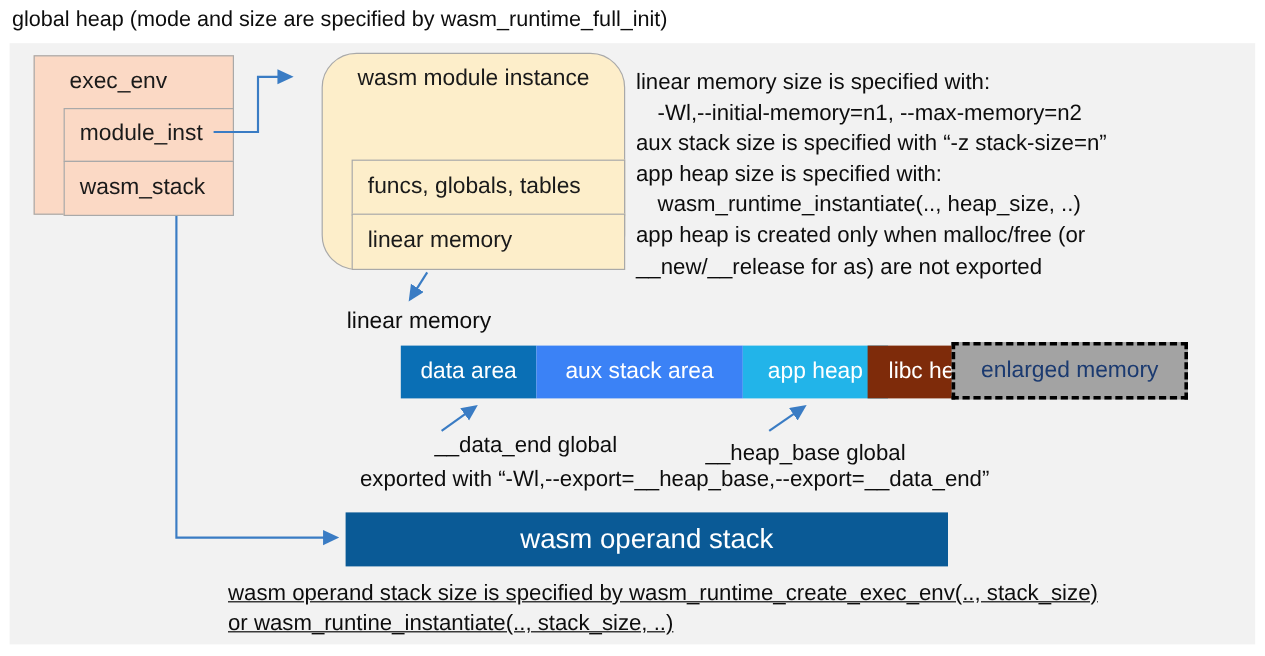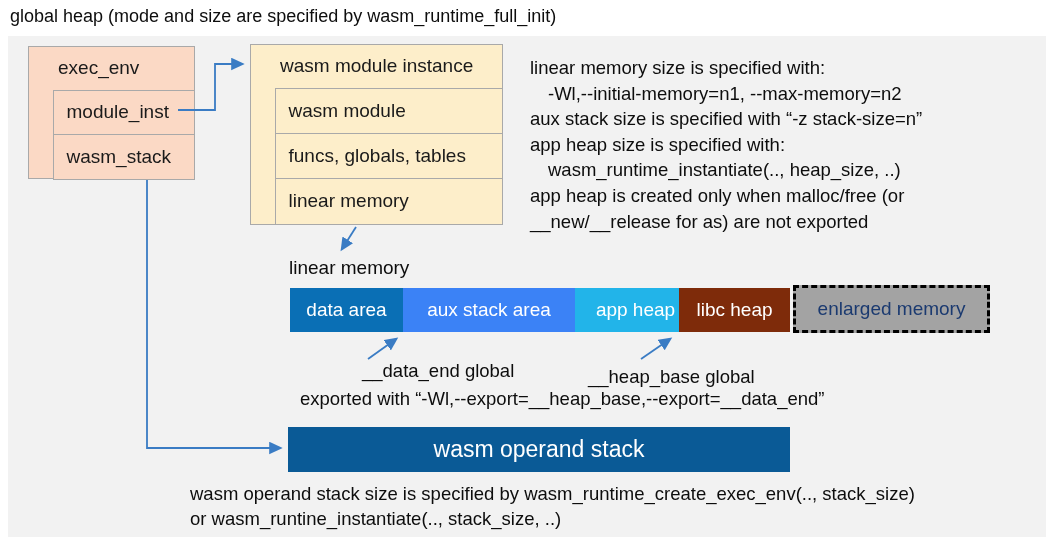--- a/index.html
+++ b/index.html
@@ -12,72 +12,71 @@
 
   .struct-box { position:absolute; border:1.5px solid #a9a9a9; box-sizing:border-box;padding-left:16px; }
   .struct-header { font-size:19px; padding:10px 0 0 13px; height:44px; box-sizing:border-box; color:#1a1a1a; white-space:nowrap; }
   .struct-row { position:absolute; border:1.5px solid #a9a9a9; box-sizing:border-box; font-size:19px;
     display:flex; align-items:center; padding-left:13px; color:#1a1a1a; white-space:nowrap; }
 
   .exec-box { left:28px; top:46px; width:167px; height:133px; }
   .exec-row-1 { left:23.5px; top:42.5px; width:142px; height:45.5px; }
   .exec-row-2 { left:23.5px; top:86.5px; width:142px; height:46.5px; }
 
-  .inst-box { left:250px; top:44px; width:253px; height:181px; }
+  .inst-box { left:268px; top:44px; width:253px; height:181px;border-radius:29px; }
   .inst-row-1 { left:23.5px; top:42.5px; width:228px; height:47px; }
   .inst-row-2 { left:23.5px; top:88px;   width:228px; height:46.5px; }
   .inst-row-3 { left:23.5px; top:133px;  width:228px; height:46.5px; }
 
   .notes-right { position:absolute; left:530px; top:55px; width:515px; font-size:18.5px; line-height:25.6px; color:#0d0d0d; }
   .notes-right div { white-space:nowrap; }
   .indent { padding-left:18px; }
 
   .lm-label { position:absolute; left:289px; top:257px; font-size:19px; color:#0d0d0d; }
 
   .seg { position:absolute; top:288px; height:44px; display:flex; align-items:center; justify-content:center;
-    color:#ffffff; font-size:19px; white-space:nowrap; }
+    color:#ffffff; font-size:19px; white-space:nowrap;margin-left:44px; }
   .seg-data { left:290px; width:113px; }
   .seg-aux  { left:403px; width:172px; }
   .seg-app  { left:575px; width:121px; }
   .seg-libc { left:679px; width:111px; }
   .seg-enlarged { position:absolute; left:793px; top:285px; width:197px; height:48px; box-sizing:border-box;
     border:3px dashed #000000; background:#a3a3a3; color:#1b3a70; font-size:19px;
     display:flex; align-items:center; justify-content:center; white-space:nowrap; }
 
   .ann { position:absolute; font-size:18.5px; color:#0d0d0d; white-space:nowrap; }
   .ann-data-end  { left:322px; top:360px;margin-left:40px; }
   .ann-heap-base { left:588px; top:366px; }
   .ann-exported  { left:300px; top:388px; }
 
   .operand-bar { position:absolute; left:288px; top:427px; width:502px; height:45px; background:#0a5a96;
     color:#ffffff; font-size:23px; display:flex; align-items:center; justify-content:center; }
 
   .notes-bottom { position:absolute; left:190px; top:481px; font-size:18.5px; line-height:25px; color:#0d0d0d; }
-  .notes-bottom div { white-space:nowrap; }
+  .notes-bottom div { white-space:nowrap;text-decoration:underline; }
 
   .arrows { position:absolute; left:0; top:0; width:1054px; height:547px; pointer-events:none; }
 </style>
 </head>
 <body>
 
 <div class="page">
 
   <div class="title">global heap (mode and size are specified by wasm_runtime_full_init)</div>
 
   <div class="canvas"></div>
 
   <div class="struct-box exec-box" style="background-color: rgb(251, 217, 197);">
     <div class="struct-header">exec_env</div>
     <div class="struct-row exec-row-1" style="background-color: rgb(251, 217, 197);">module_inst</div>
     <div class="struct-row exec-row-2" style="background-color: rgb(251, 217, 197);">wasm_stack</div>
   </div>
 
   <div class="struct-box inst-box" style="background-color: rgb(253, 238, 202);">
     <div class="struct-header">wasm module instance</div>
-    <div class="struct-row inst-row-1" style="background-color: rgb(253, 238, 202);">wasm module</div>
     <div class="struct-row inst-row-2" style="background-color: rgb(253, 238, 202);">funcs, globals, tables</div>
     <div class="struct-row inst-row-3" style="background-color: rgb(253, 238, 202);">linear memory</div>
   </div>
 
   <div class="notes-right">
     <div>linear memory size is specified with:</div>
     <div class="indent">-Wl,--initial-memory=n1, --max-memory=n2</div>
     <div>aux stack size is specified with “-z stack-size=n”</div>
     <div>app heap size is specified with:</div>
     <div class="indent">wasm_runtime_instantiate(.., heap_size, ..)</div>

